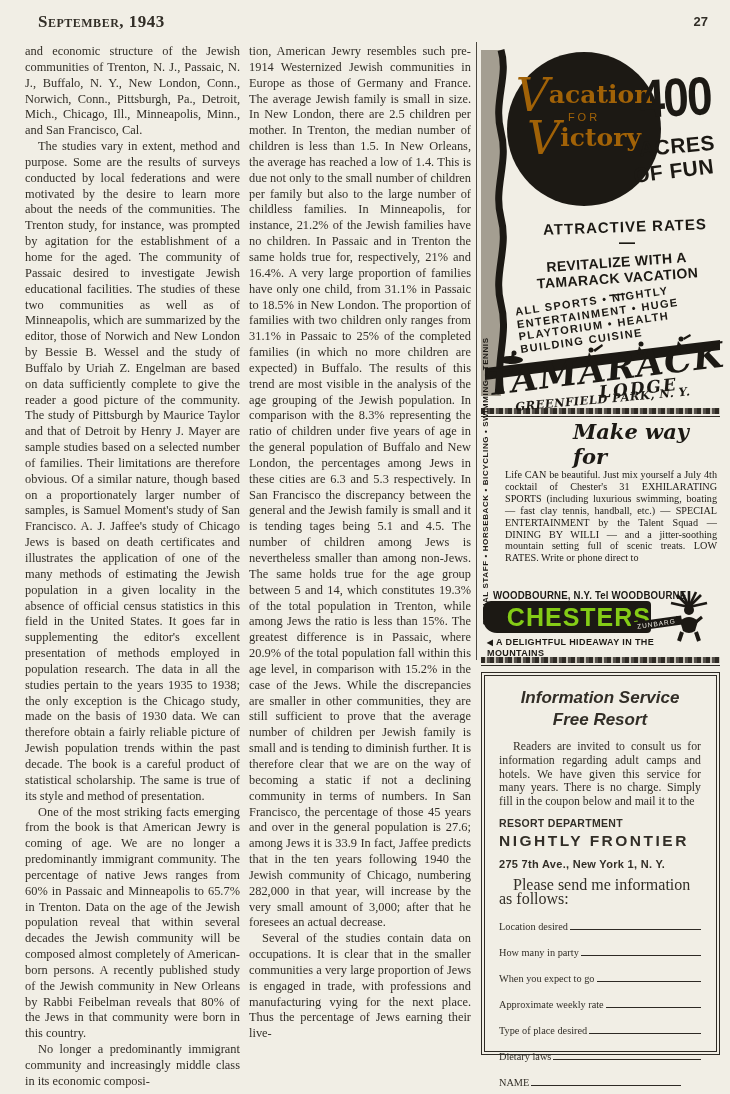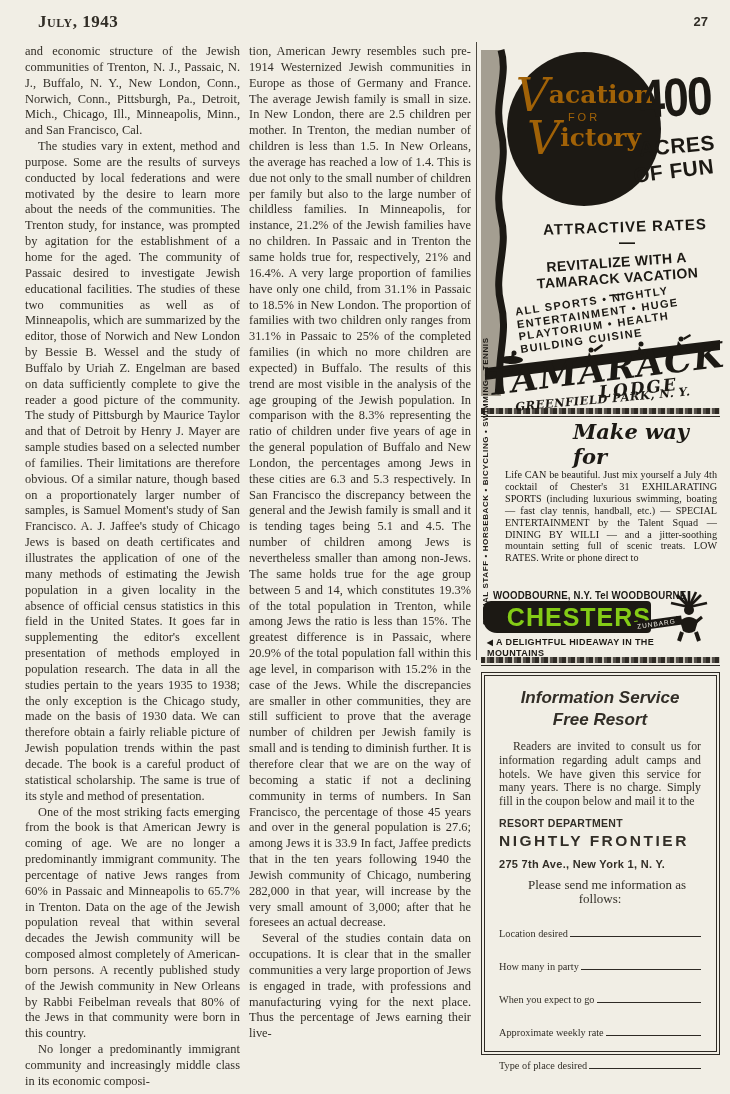--- a/index.html
+++ b/index.html
@@ -78,31 +78,31 @@
   
   .info-outer{border:1.5px solid #2e2a24;padding:2px;height:383px;box-sizing:border-box;}
   .info{border:1px solid #2e2a24;height:100%;box-sizing:border-box;padding:12px 15px 0 14px;}
   .info .t1,.info .t2{text-align:center;font-family:"Liberation Sans",sans-serif;
         font-weight:700;font-style:italic;font-size:17px;}
   .info .t2{margin-top:2px;}
   .info .ibody{margin-top:10px;text-align:justify;font-size:11.8px;line-height:13.8px;text-indent:14px;}
   .info .dept{margin-top:8px;font-family:"Liberation Sans",sans-serif;font-weight:700;font-size:10.5px;letter-spacing:.3px;}
   .info .org{margin-top:3px;font-family:"Liberation Sans",sans-serif;font-weight:700;font-size:15.5px;letter-spacing:2.5px;}
   .info .oaddr{margin-top:8px;font-family:"Liberation Sans",sans-serif;font-weight:700;font-size:11px;letter-spacing:.3px;}
-  .info .pintro{margin-top:8px;font-size:13px;line-height:13.8px;text-indent:14px;text-align:center;}
-  .frow{display:flex;align-items:baseline;margin-top:22px;font-size:10.3px;}
+  .info .pintro{margin-top:8px;font-size:16px;line-height:13.8px;text-indent:14px;}
+  .frow{display:flex;align-items:baseline;margin-top:15px;font-size:10.3px;}
   .frow .fl{white-space:nowrap;}
   .frow .fline{flex:1;border-bottom:1px solid #2e2a24;margin-left:2px;max-width:150px;}
 </style>
 </head>
 <body>
 
 <div class="page">
 
-  <div class="hdr-left">July, 1943</div>
+  <div class="hdr-left">September, 1943</div>
   <div class="hdr-right">27</div>
 
   <div class="cols">
     <div class="col col1">
       <p>and economic structure of the Jewish communities of Trenton, N. J., Passaic, N. J., Buffalo, N. Y., New London, Conn., Norwich, Conn., Pittsburgh, Pa., Detroit, Mich., Chicago, Ill., Minneapolis, Minn., and San Francisco, Cal.</p>
       <p class="ind">The studies vary in extent, method and purpose. Some are the results of surveys conducted by local federations and were motivated by the desire to learn more about the needs of the communities. The Trenton study, for instance, was prompted by agitation for the establishment of a home for the aged. The community of Passaic desired to investigate Jewish educational facilities. The studies of these two communities as well as of Minneapolis, which are summarized by the editor, those of Norwich and New London by Bessie B. Wessel and the study of Buffalo by Uriah Z. Engelman are based on data sufficiently complete to give the reader a good picture of the community. The study of Pittsburgh by Maurice Taylor and that of Detroit by Henry J. Mayer are sample studies based on a selected number of families. Their limitations are therefore obvious. Of a similar nature, though based on a proportionately larger number of samples, is Samuel Moment's study of San Francisco. A. J. Jaffee's study of Chicago Jews is based on death certificates and illustrates the application of one of the many methods of estimating the Jewish population in a given locality in the absence of official census statistics in this field in the United States. It goes far in supplementing the editor's excellent presentation of methods employed in population research. The data in all the studies pertain to the years 1935 to 1938; the only exception is the Chicago study, made on the basis of 1930 data. We can therefore obtain a fairly reliable picture of Jewish population trends within the past decade. The book is a careful product of statistical scholarship. The same is true of its style and method of presentation.</p>
       <p class="ind">One of the most striking facts emerging from the book is that American Jewry is coming of age. We are no longer a predominantly immigrant community. The percentage of native Jews ranges from 60% in Passaic and Minneapolis to 65.7% in Trenton. Data on the age of the Jewish population reveal that within several decades the Jewish community will be composed almost completely of American-born persons. A recently published study of the Jewish community in New Orleans by Rabbi Feibelman reveals that 80% of the Jews in that community were born in this country.</p>
       <p class="ind">No longer a predominantly immigrant community and increasingly middle class in its economic composi-</p>
     </div>
     <div class="col col2">

